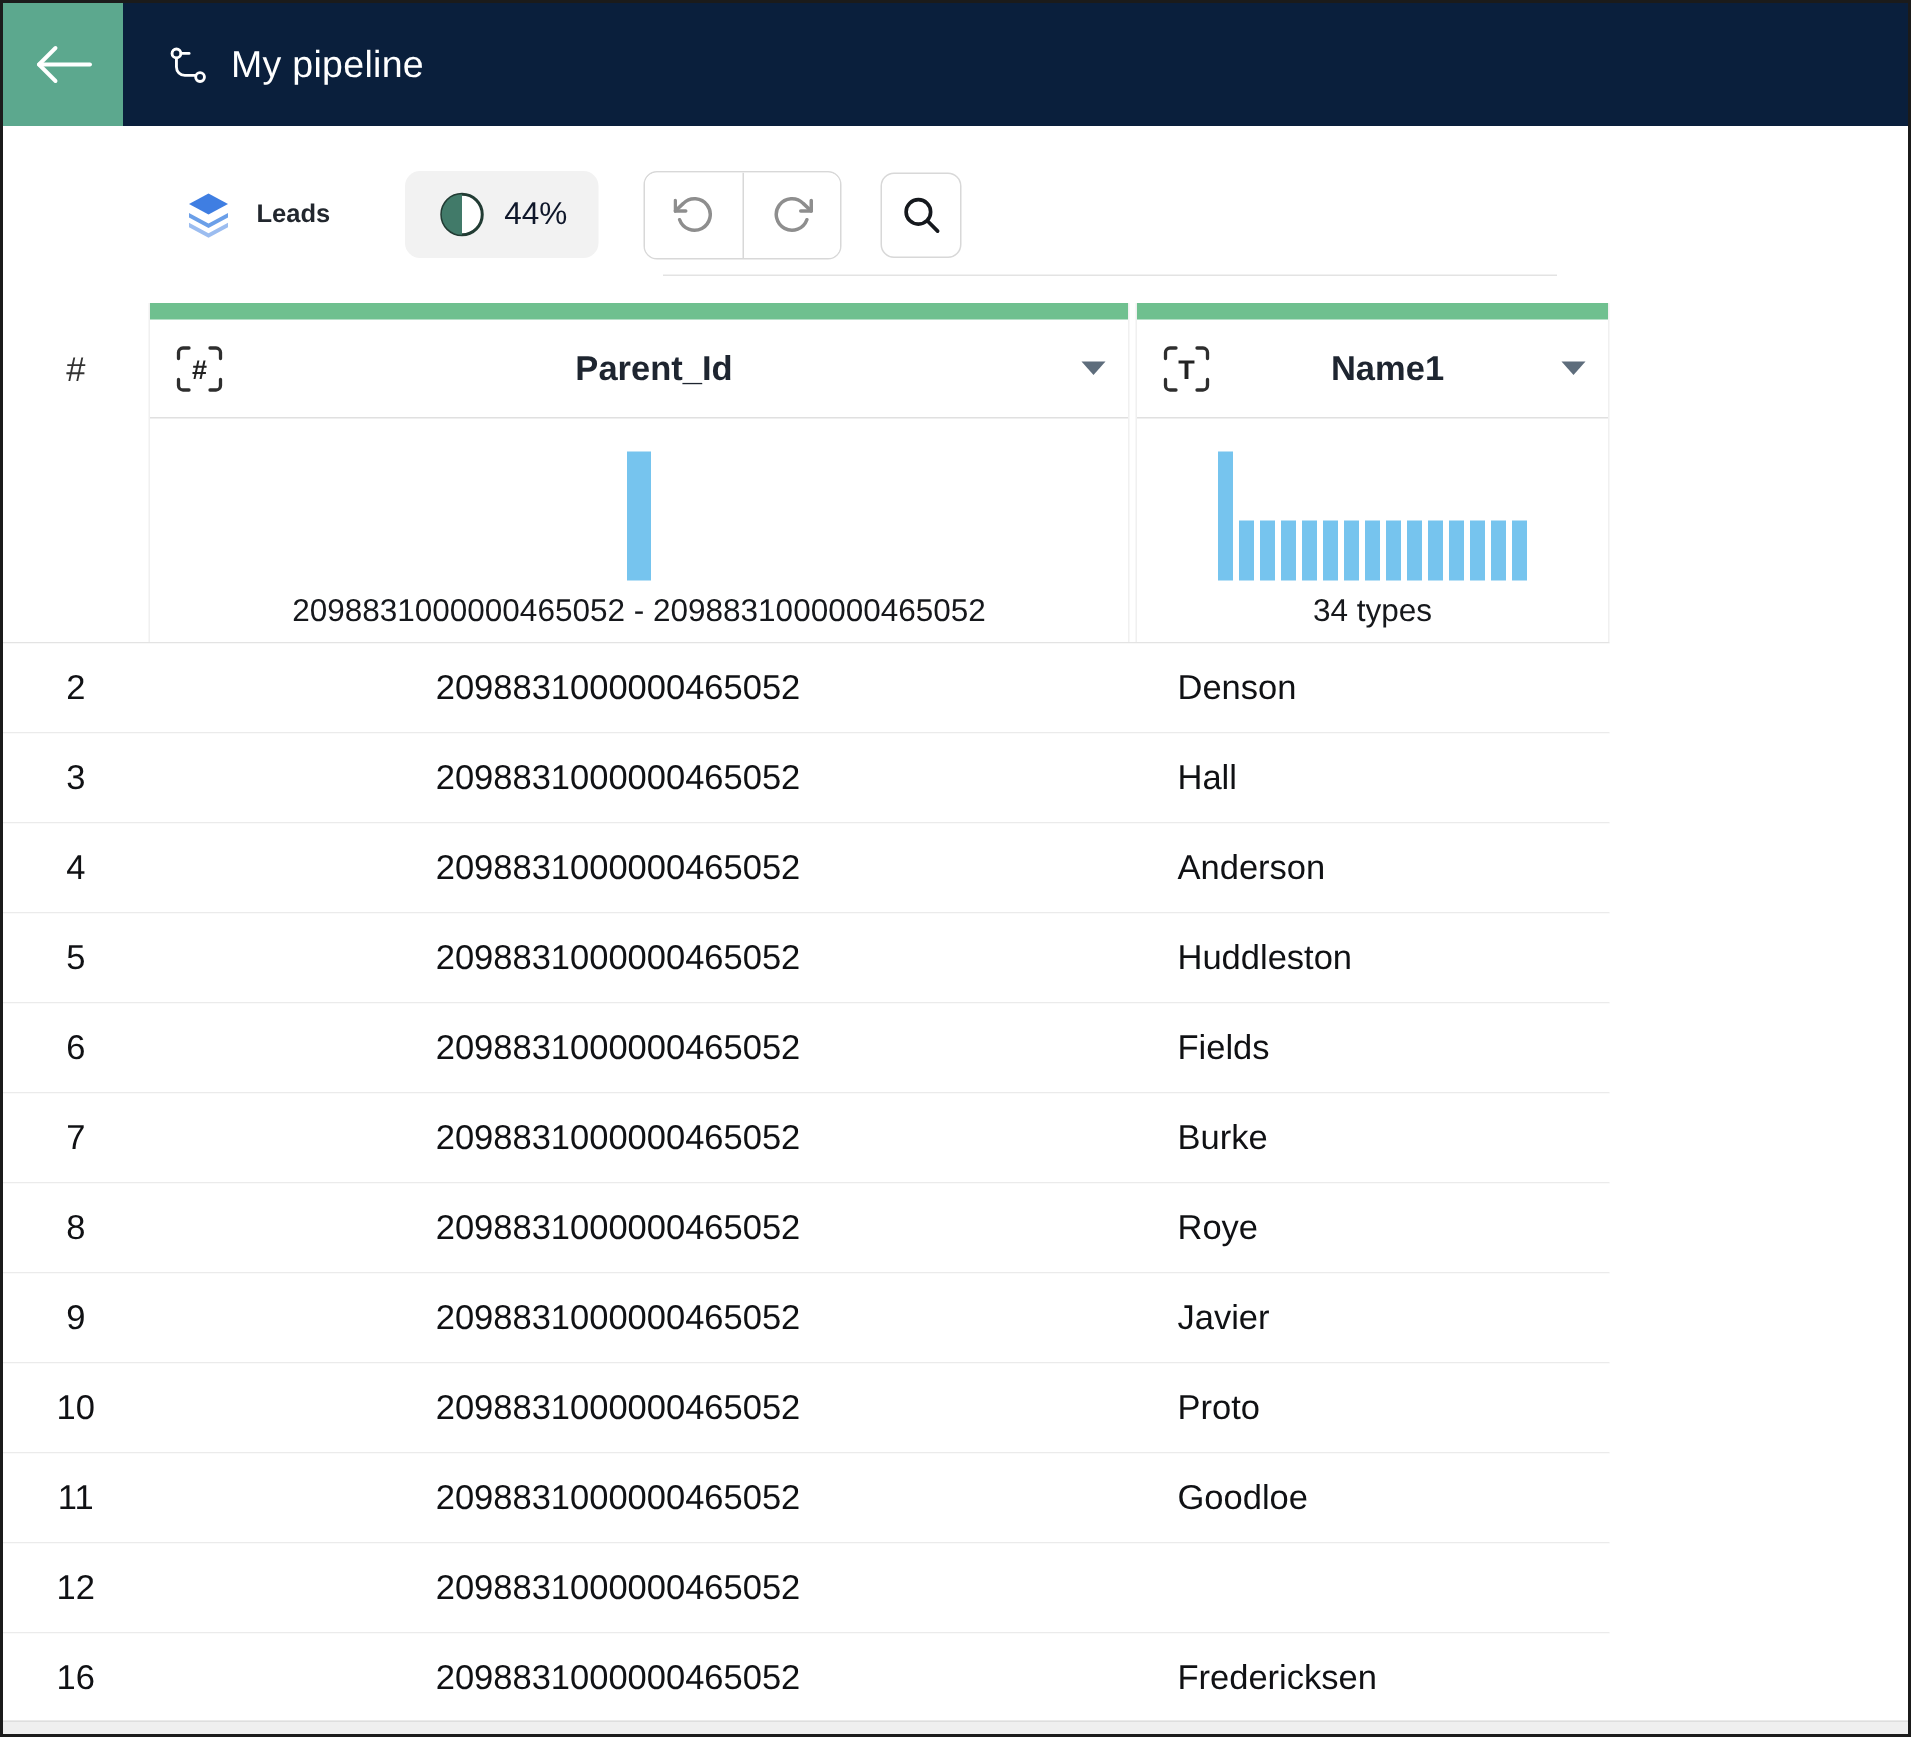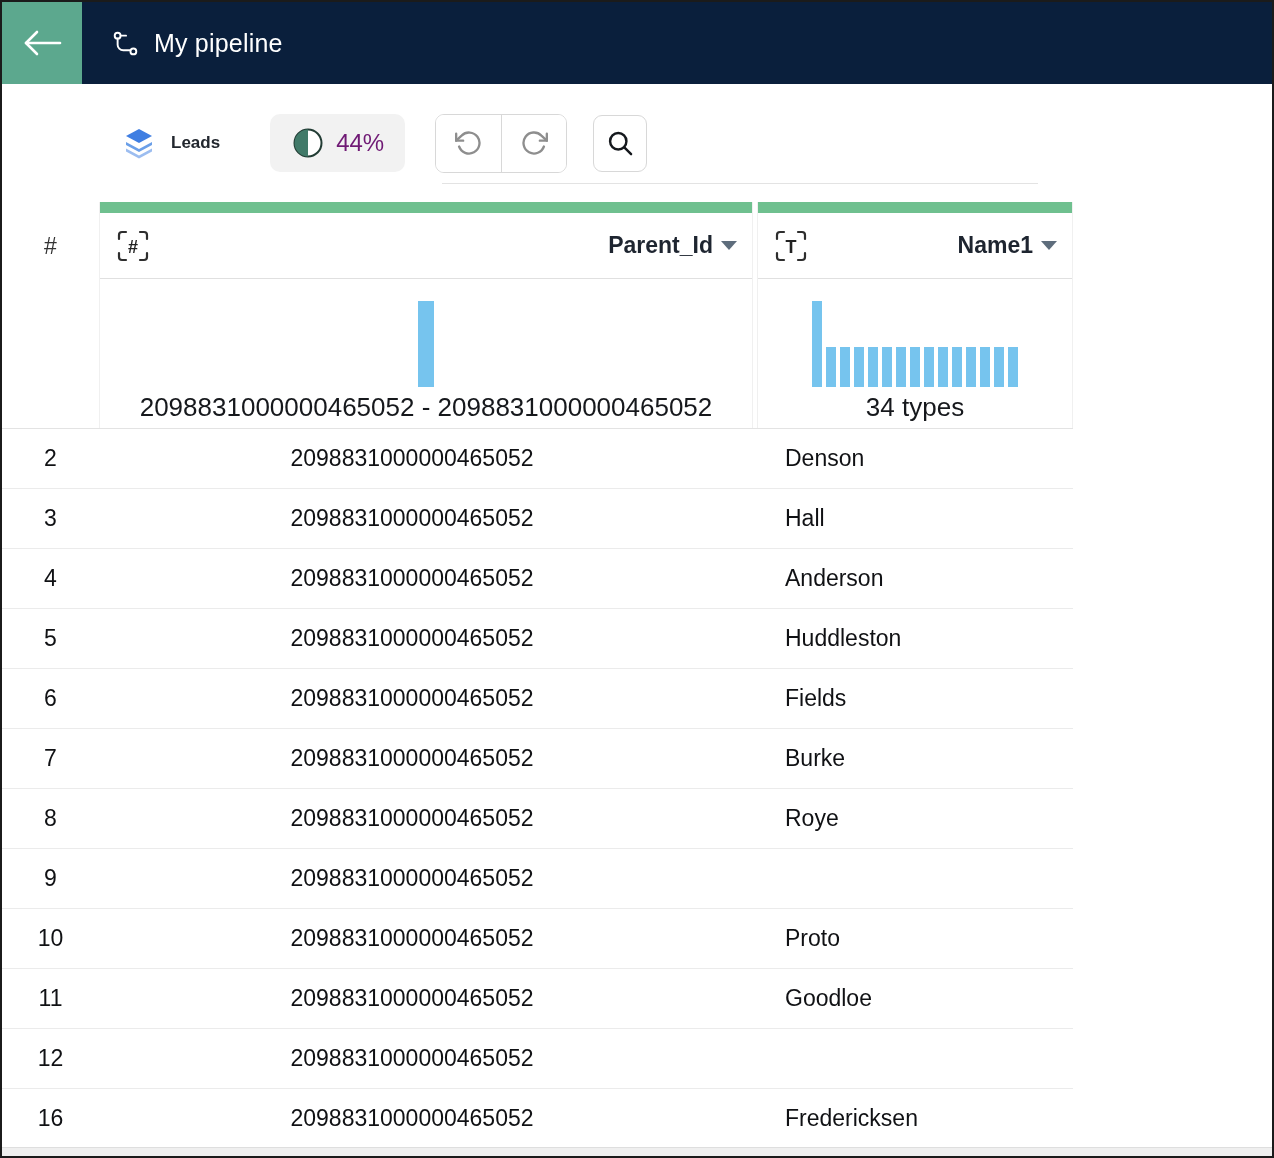--- a/index.html
+++ b/index.html
@@ -15,21 +15,21 @@
               align-items:center; justify-content:center; cursor:pointer; flex:0 0 80px; }
   .topbar-left { display:flex; align-items:center; gap:15px; margin-left:30px; }
   .topbar-title { color:#ffffff; font-size:25px; font-weight:500; letter-spacing:.2px; }
 
   
   .toolbar { height:118px; display:flex; align-items:center; padding-left:120px; position:relative; background:#fff; }
   .leads { display:flex; align-items:center; gap:15px; }
   .leads-label { font-size:17px; font-weight:700; color:#22272e; }
   .progress-chip { margin-left:50px; background:#f2f2f2; border-radius:10px; height:58px;
                    padding:0 21px; display:flex; align-items:center; gap:11px; cursor:pointer; }
-  .progress-label { font-size:24px; color:#701a75; }
+  .progress-label { font-size:21px; color:#0f172a; }
   .btn-group { margin-left:30px; display:flex; border:1px solid #d8d8d8; border-radius:9px;
                overflow:hidden; background:#fff; }
   .tool-btn { width:65px; height:57px; display:flex; align-items:center; justify-content:center;
               background:#fff; cursor:pointer; }
   .tool-btn + .tool-btn { border-left:1px solid #d8d8d8; }
   .search-btn { margin-left:26px; width:54px; height:57px; border:1px solid #d8d8d8;
                 border-radius:9px; display:flex; align-items:center; justify-content:center;
                 background:#fff; cursor:pointer; }
   .toolbar-divider { position:absolute; left:440px; top:99px; width:596px; height:1px; background:#e3e3e3; }
 
@@ -40,29 +40,29 @@
   .idx-head { height:66px; display:flex; align-items:center; justify-content:center;
               font-size:23px; color:#333; }
   .data-col { display:flex; flex-direction:column; border-left:1px solid #f0f0f0;
               border-right:1px solid #f0f0f0; background:#fff; }
   .parent-col { width:654px; }
   .name-col { width:316px; }
   .col-gap { width:4px; }
   .strip { height:11px; background:#6fc08f; }
   .col-head { height:66px; display:flex; align-items:center; padding:0 15px; gap:8px;
               border-bottom:1px solid #e0e0e0; cursor:pointer; }
-  .col-title { flex:1; text-align:right; font-size:23px; font-weight:700; color:#1e2530; }
+  .col-title { flex:1; text-align:center; font-size:23px; font-weight:700; color:#1e2530; }
   .caret { width:0; height:0; border-left:8px solid transparent; border-right:8px solid transparent;
            border-top:9px solid #5e6d7c; cursor:pointer; }
   .hist-plot { height:108px; display:flex; align-items:flex-end; justify-content:center;
                gap:4px; padding:6px 8px 0 8px; cursor:pointer; }
   .hist-bar { width:10px; background:#76c4ee; }
   .hist-plot.wide .hist-bar { width:16px; }
   .hist-label { height:41px; display:flex; align-items:center; justify-content:center;
-                font-size:26px; color:#16181c; white-space:nowrap; }
+                font-size:21px; color:#16181c; white-space:nowrap; }
 
   .row { display:flex; width:1071px; height:60px; align-items:center;
          border-bottom:1px solid #ebebeb; font-size:23px; color:#101114; background:#fff; }
   .cell-idx { width:97px; text-align:center; }
   .cell-pid { width:654px; text-align:center; padding-right:28px; cursor:default; }
   .cell-gap { width:4px; }
   .cell-nm  { width:316px; padding-left:28px; cursor:default; }
 
   
   .hscroll { position:absolute; left:0; right:0; bottom:0; height:9px;
@@ -263,20 +263,21 @@
     <div class="cell-idx">8</div>
     <div class="cell-pid">2098831000000465052</div>
     <div class="cell-gap"></div>
     <div class="cell-nm">Roye</div>
   </div>
 
   <div class="row">
     <div class="cell-idx">9</div>
     <div class="cell-pid">2098831000000465052</div>
     <div class="cell-gap"></div>
+    <div class="cell-nm">Javier</div>
   </div>
 
   <div class="row">
     <div class="cell-idx">10</div>
     <div class="cell-pid">2098831000000465052</div>
     <div class="cell-gap"></div>
     <div class="cell-nm">Proto</div>
   </div>
 
   <div class="row">

